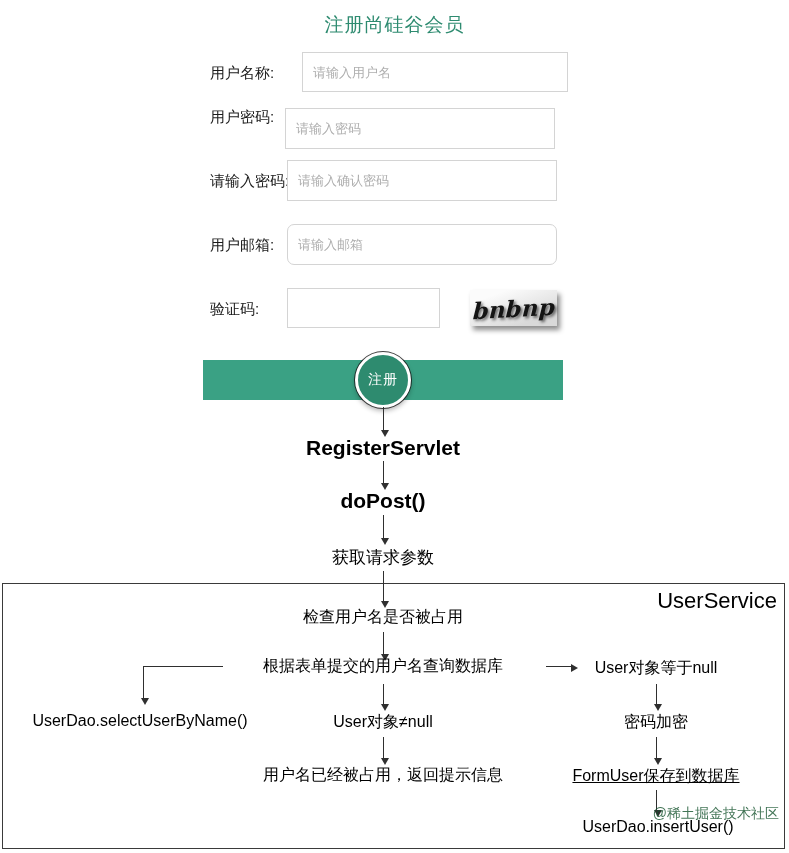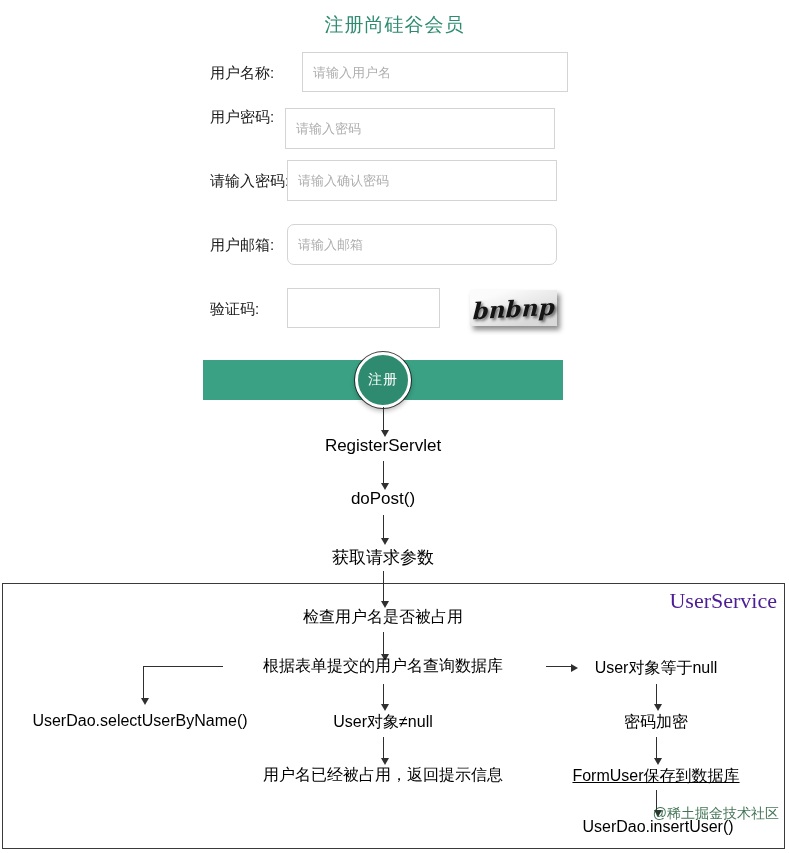--- a/index.html
+++ b/index.html
@@ -37,27 +37,27 @@
     position:absolute;left:355px;top:352px;width:50px;height:50px;border-radius:50%;
     background:#2e8b6f;border:3px solid #fff;box-sizing:content-box;
     box-shadow:0 0 0 1px rgba(20,20,20,0.8),0 3px 5px rgba(0,0,0,0.3);
     display:flex;align-items:center;justify-content:center;
     color:#fff;font-size:14px;cursor:pointer;letter-spacing:1px;
   }
   .flow-text{
     position:absolute;transform:translateX(-50%);white-space:nowrap;
     font-size:16px;color:#000;
   }
-  .flow-code{font-size:17px;font-weight:400;}
+  .flow-code{font-size:21px;font-weight:700;}
   .service-box{
     position:absolute;left:2px;top:583px;width:783px;height:266px;
     border:1.5px solid #3a3a3a;box-sizing:border-box;background:transparent;
   }
   .service-title{
-    position:absolute;right:12px;top:588px;font-size:22px;color:#4c1d95;white-space:nowrap;font-family:Liberation Serif, serif;
+    position:absolute;right:12px;top:588px;font-size:22px;color:#000000;white-space:nowrap;
   }
   .arr-v{position:absolute;width:0;border-left:1.5px solid #2f2f2f;}
   .arr-v::after{
     content:"";position:absolute;left:-3.25px;bottom:-7px;width:0;height:0;
     border:4px solid transparent;border-bottom:none;border-top:7px solid #2f2f2f;
   }
   .arr-h{position:absolute;height:0;border-top:1.5px solid #2f2f2f;}
   .arr-h.head-right::after{
     content:"";position:absolute;right:-6px;top:-3.25px;width:0;height:0;
     border:4px solid transparent;border-right:none;border-left:7px solid #2f2f2f;

